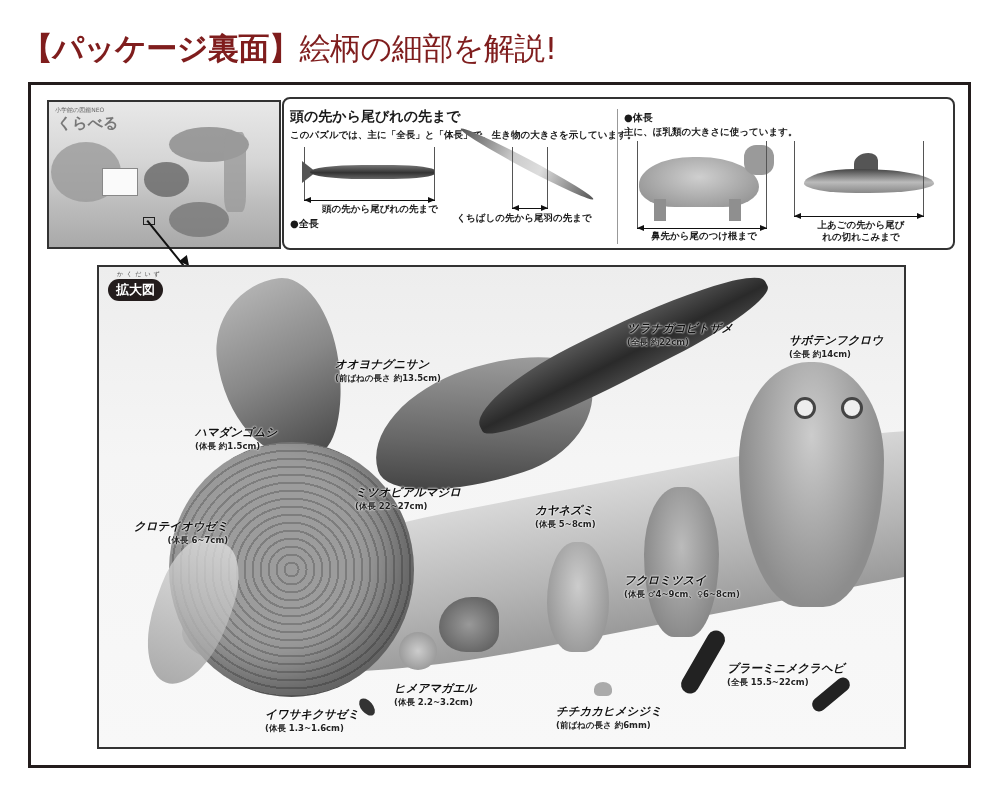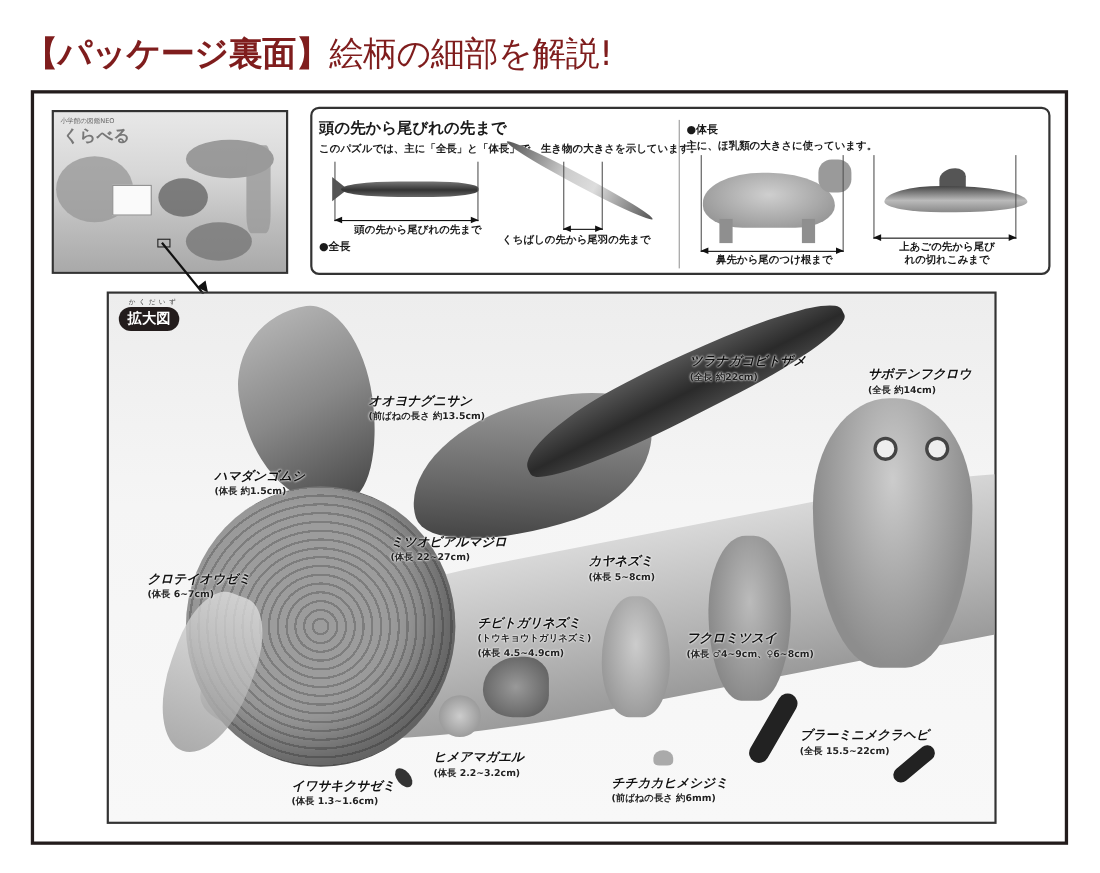--- a/index.html
+++ b/index.html
@@ -5,21 +5,21 @@
   * { box-sizing: border-box; margin: 0; padding: 0; }
   html, body { width: 1000px; height: 794px; background: #ffffff; overflow: hidden; }
   body { position: relative; font-family: "DejaVu Sans", "Liberation Sans", sans-serif; color: #1a1a1a; }
 
   .page-title { position: absolute; left: 22px; top: 28px; font-size: 31px; font-weight: bold; letter-spacing: -0.5px; white-space: nowrap; color: #7f1d1d; text-align: center; }
   .page-title .light { font-weight: normal; }
 
   .outer-frame { position: absolute; left: 28px; top: 82px; width: 943px; height: 686px; border: 3px solid #231c1c; background: #fff; }
 
   
-  .thumb { position: absolute; left: 47px; top: 100px; width: 215px; height: 149px; border: 2px solid #333; background: linear-gradient(180deg, #e8e8e8 0%, #d6d6d6 40%, #bdbdbd 70%, #a9a9a9 100%); overflow: hidden; }
+  .thumb { position: absolute; left: 47px; top: 100px; width: 234px; height: 149px; border: 2px solid #333; background: linear-gradient(180deg, #e8e8e8 0%, #d6d6d6 40%, #bdbdbd 70%, #a9a9a9 100%); overflow: hidden; }
   .thumb-logo { position: absolute; left: 6px; top: 4px; font-size: 6px; color: #666; }
   .thumb-logo-big { position: absolute; left: 8px; top: 12px; font-size: 15px; font-weight: bold; color: #777; }
   .thumb-shape { position: absolute; background: #9a9a9a; border-radius: 50%; opacity: .8; }
   .thumb-board { position: absolute; left: 53px; top: 66px; width: 36px; height: 28px; background: #fafafa; border: 1px solid #888; }
   .thumb-highlight { position: absolute; left: 94px; top: 115px; width: 12px; height: 8px; border: 1px solid #222; }
   .arrow-line { position: absolute; left: 148px; top: 220px; width: 60px; height: 2px; background: #111; transform-origin: 0 0; transform: rotate(51deg); }
   .arrow-head { position: absolute; left: 181px; top: 257px; width: 0; height: 0; border-left: 5px solid transparent; border-right: 5px solid transparent; border-top: 10px solid #111; transform: rotate(-38deg); }
 
   
   .info-box { position: absolute; left: 282px; top: 97px; width: 673px; height: 153px; border: 2px solid #333; border-radius: 8px; background: #fff; }
@@ -170,28 +170,23 @@
     <span class="size">(前ばねの長さ 約13.5cm)</span>
   </div>
   <div class="label" style="left:96px;top:158px;">
     <span class="name">ハマダンゴムシ</span>
     <span class="size">(体長 約1.5cm)</span>
   </div>
   <div class="label" style="left:256px;top:218px;">
     <span class="name">ミツオビアルマジロ</span>
     <span class="size">(体長 22~27cm)</span>
   </div>
-  <div class="label" style="left:35px;top:252px;">
+  <div class="label" style="left:35px;top:252px;text-align:right;">
     <span class="name">クロテイオウゼミ</span>
     <span class="size">(体長 6~7cm)</span>
-  </div>
-  <div class="label" style="left:335px;top:292px;">
-    <span class="name">チビトガリネズミ</span>
-    <span class="size">(トウキョウトガリネズミ)</span>
-    <span class="size">(体長 4.5~4.9cm)</span>
   </div>
   <div class="label" style="left:436px;top:236px;">
     <span class="name">カヤネズミ</span>
     <span class="size">(体長 5~8cm)</span>
   </div>
   <div class="label" style="left:525px;top:306px;">
     <span class="name">フクロミツスイ</span>
     <span class="size">(体長 ♂4~9cm、♀6~8cm)</span>
   </div>
   <div class="label" style="left:528px;top:54px;">

